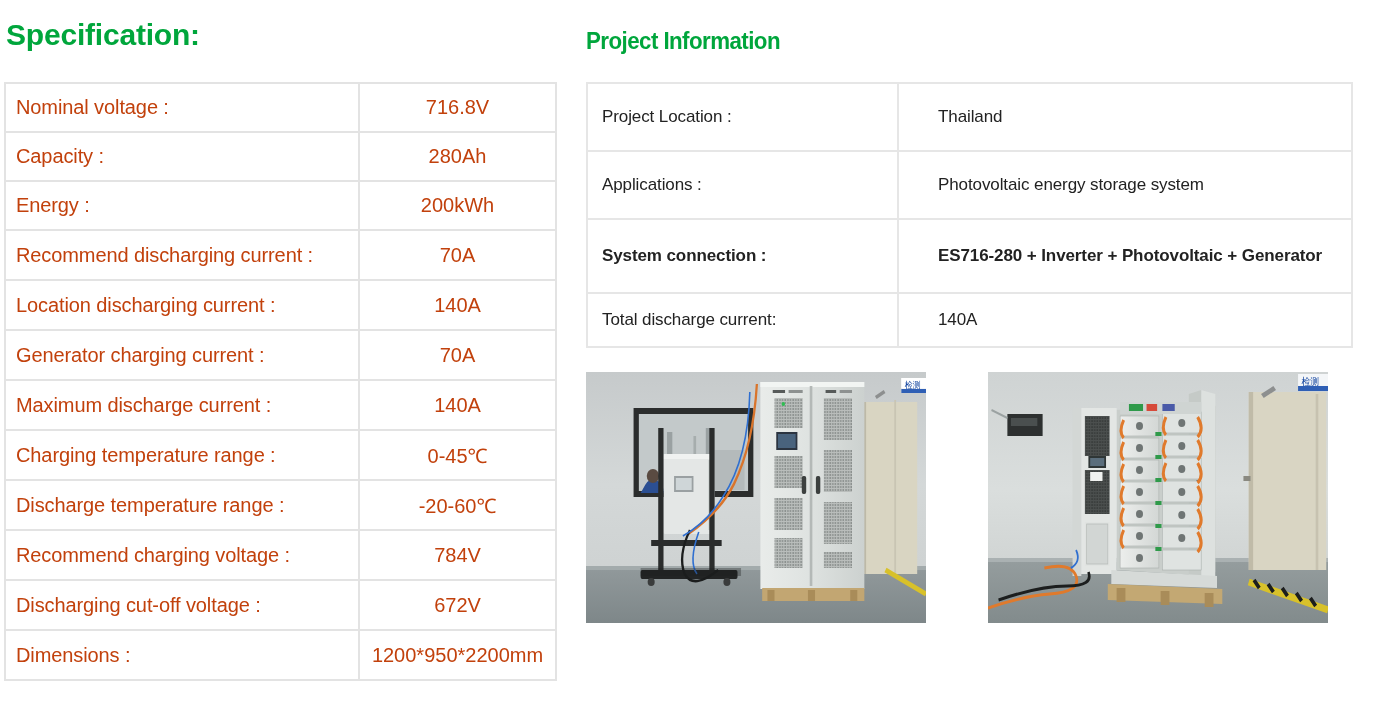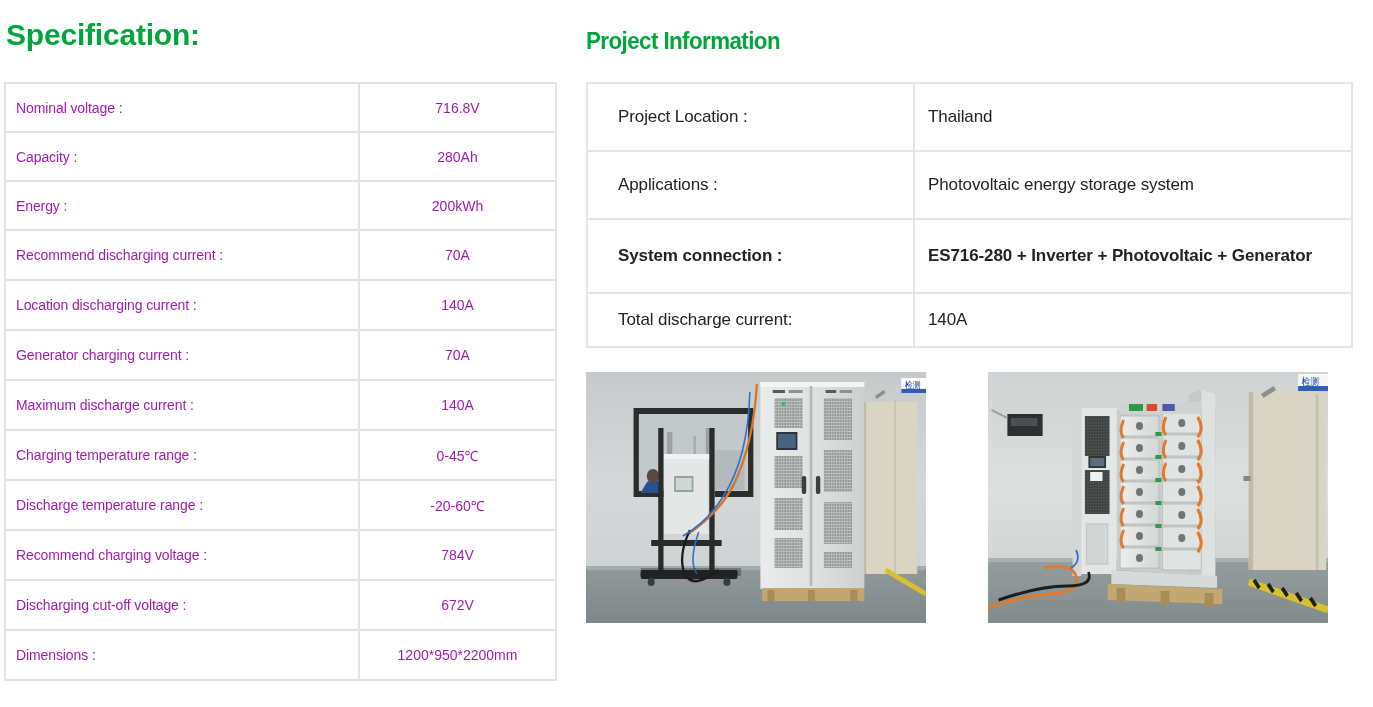--- a/index.html
+++ b/index.html
@@ -39,22 +39,22 @@
     left: 4px;
     top: 82px;
     width: 537px;
     border-collapse: separate;
     border-spacing: 0;
     table-layout: fixed;
   }
   #spec-table td {
     padding: 0 0 0 0;
     vertical-align: middle;
-    font-size: 14px;
-    color: #a21caf;
+    font-size: 20px;
+    color: #c2410c;
     border-bottom: 2px solid #e3e3e3;
     border-right: 2px solid #e3e3e3;
     background: #ffffff;
   }
   #spec-table tr td:first-child {
     border-left: 2px solid #e3e3e3;
   }
   #spec-table tr:first-child td {
     border-top: 2px solid #e3e3e3;
   }
@@ -128,24 +128,24 @@
     letter-spacing: -0.1px;
   }
   #project-table tr td:first-child {
     border-left: 2px solid #e6e6e6;
   }
   #project-table tr:first-child td {
     border-top: 2px solid #e6e6e6;
   }
   #project-table .p-label {
     width: 294px;
-    padding-left: 30px;
+    padding-left: 14px;
   }
   #project-table .p-value {
-    padding-left: 13px;
+    padding-left: 39px;
     padding-right: 10px;
     line-height: 1.38;
   }
   #project-table tr.r1 td { height: 64px; }
   #project-table tr.r2 td { height: 64px; }
   #project-table tr.r3 td { height: 70px; font-weight: bold; }
   #project-table tr.r4 td { height: 50px; }
 
   
   .photo {

